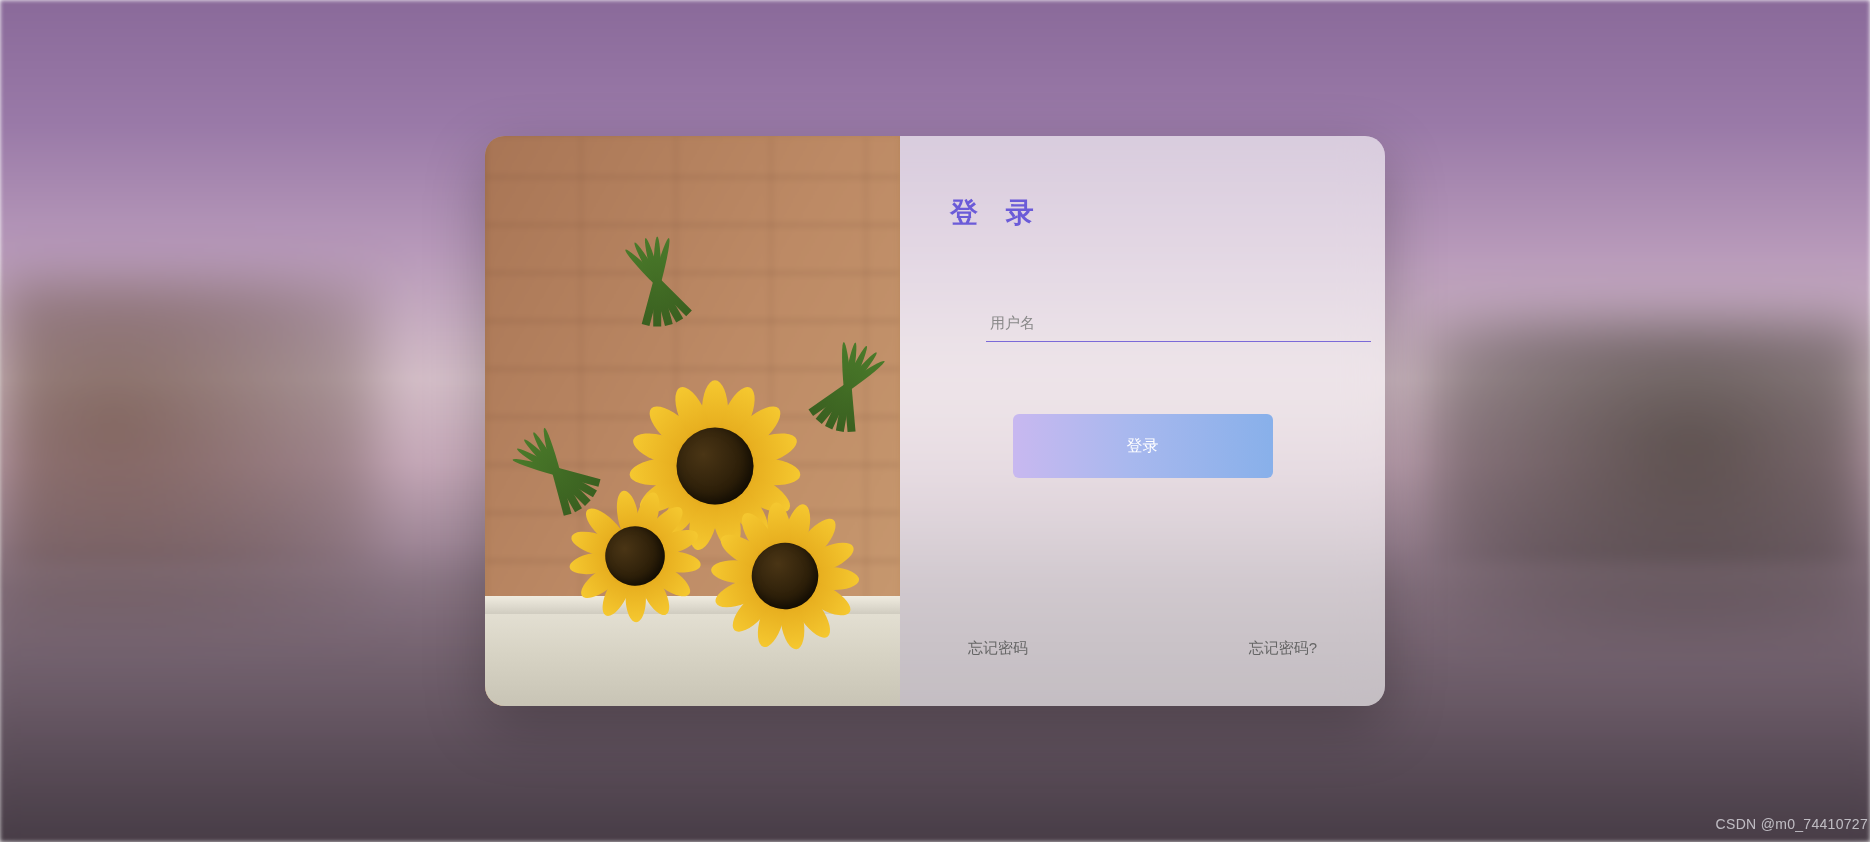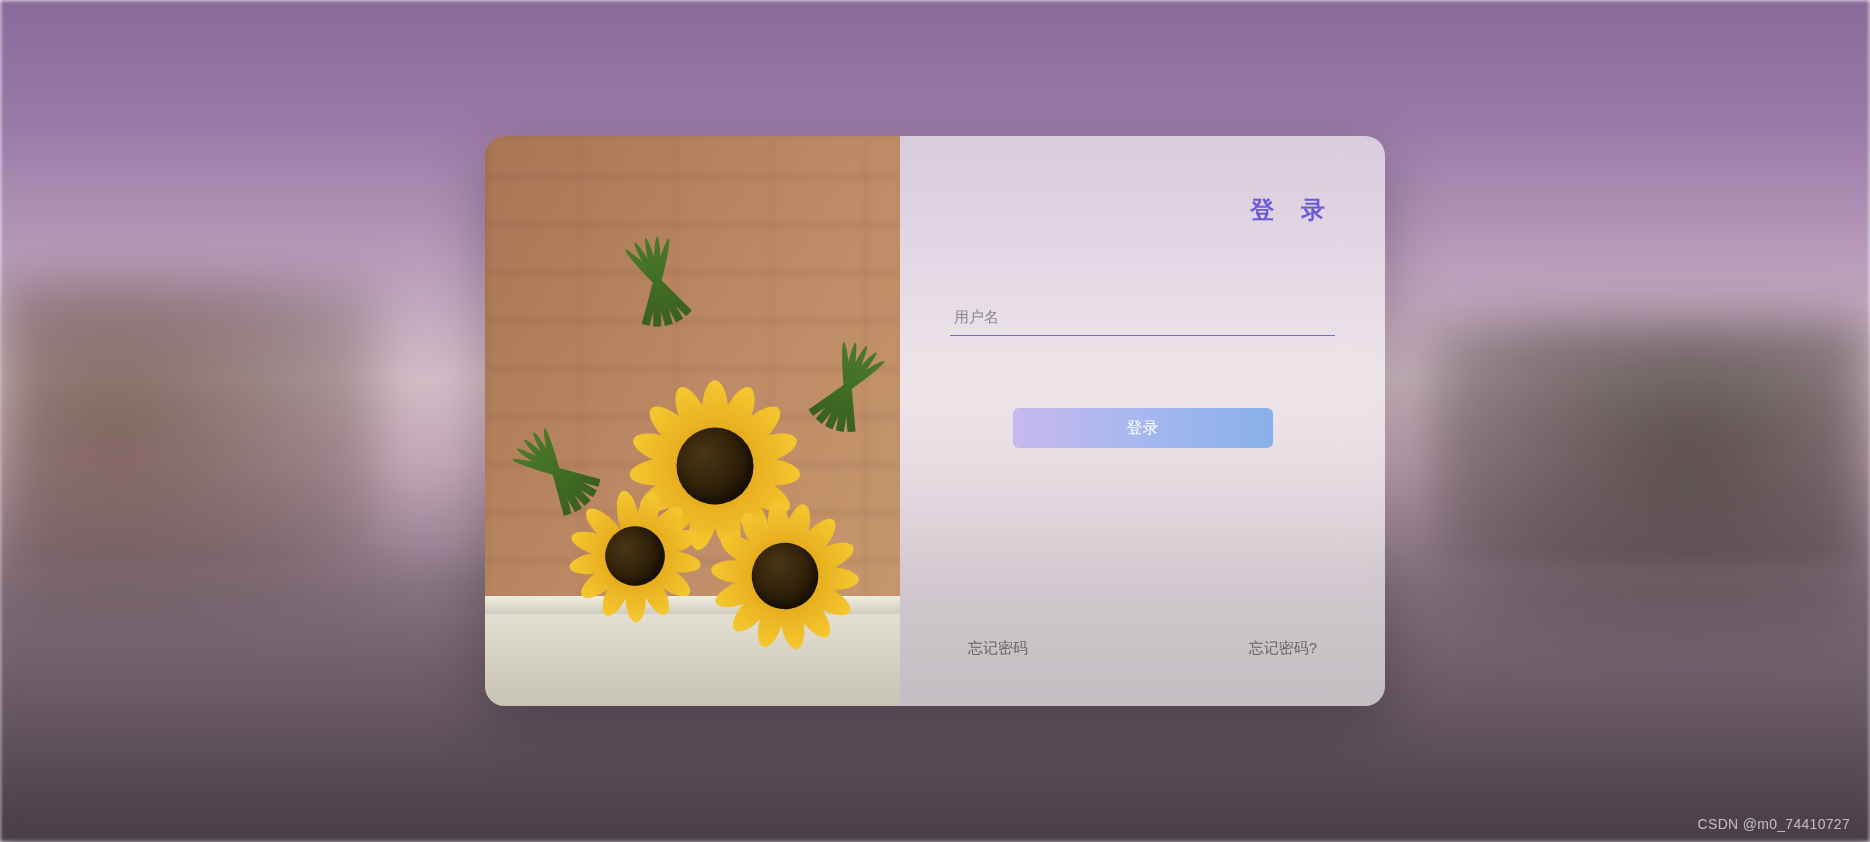--- a/index.html
+++ b/index.html
@@ -156,47 +156,48 @@
       box-shadow: inset -4px -4px 10px rgba(0,0,0,0.5);
     }
     .card-form {
       flex: 1;
       padding: 58px 50px 40px;
       display: flex;
       flex-direction: column;
       background: rgba(255,255,255,0.35);
     }
     .form-title {
-      text-align: right;
-      font-size: 24px;
+      text-align: left;
+      font-size: 28px;
       font-weight: 700;
       color: #6b5bd8;
       letter-spacing: 10px;
       margin-bottom: 72px;
     }
     .form-field {
       margin-bottom: 62px;
     }
     .input-line {
       width: 100%;
       border: none;
       border-bottom: 1px solid #7b6ad8;
       background: transparent;
       padding: 10px 4px;
       font-size: 15px;
       color: #555;
       outline: none;
+      margin-left: 36px;
     }
     .input-line::placeholder {
       color: #888;
       font-size: 15px;
     }
     .login-button {
       width: 260px;
-      height: 40px;
+      height: 64px;
       margin: 10px auto 0;
       border: none;
       border-radius: 6px;
       background: linear-gradient(90deg, #c8b8f0 0%, #a8b8ee 45%, #88b0ea 100%);
       color: #ffffff;
       font-size: 16px;
       cursor: pointer;
       display: block;
     }
     .form-footer {
@@ -206,21 +207,21 @@
       padding: 0 18px 8px;
     }
     .footer-link {
       color: #666;
       font-size: 15px;
       text-decoration: none;
       cursor: pointer;
     }
     .watermark {
       position: absolute;
-      right: 20px;
+      right: 2px;
       bottom: 10px;
       color: rgba(230,230,235,0.75);
       font-size: 14px;
       font-family: Arial, sans-serif;
       letter-spacing: 0.3px;
     }
   </style>
 </head>
 <body>
 

